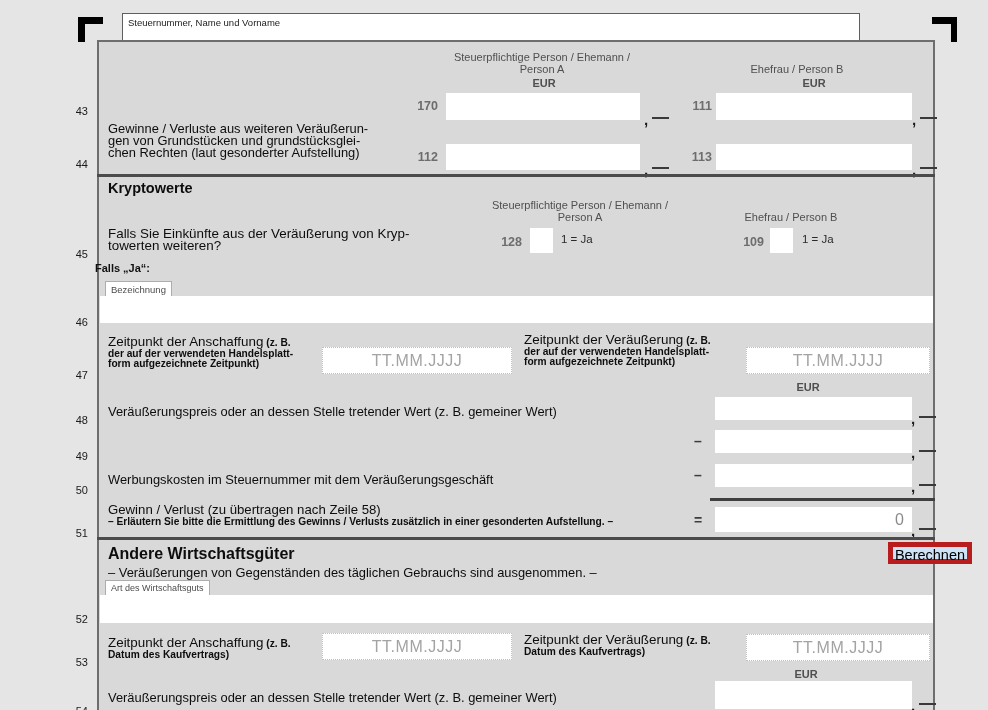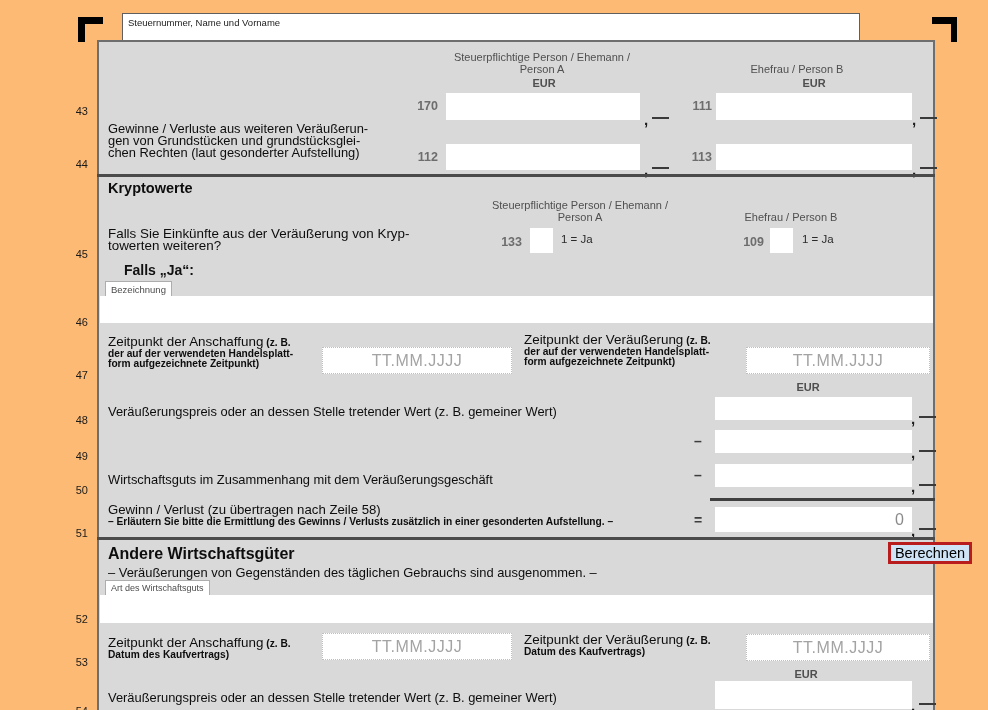--- a/index.html
+++ b/index.html
@@ -1,19 +1,19 @@
 <!DOCTYPE html>
 <html><head>
 <meta charset="utf-8">
 <style>
   * { margin:0; padding:0; box-sizing:border-box; }
   html,body { background:#ffffff; }
   #page {
     position:relative; width:988px; height:710px; overflow:hidden;
-    background:#fdba74; font-family:"Liberation Sans", sans-serif; color:#111;
+    background:#e5e5e5; font-family:"Liberation Sans", sans-serif; color:#111;
   }
   .abs { position:absolute; }
   .crop { position:absolute; background:#000; }
   .form-frame {
     position:absolute; left:97px; top:40px; width:838px; height:690px;
     background:#d9d9d9; border:2.5px solid #6e6e6e;
   }
   .sep { position:absolute; left:97px; width:838px; background:#4b4b4b; }
   .rownum { position:absolute; width:50px; text-align:right; font-size:11px; color:#1a1a1a;margin-top:8px; }
   .fieldnum { position:absolute; width:42px; text-align:right; font-weight:bold; font-size:12.5px; color:#6d6d6d; }
@@ -42,21 +42,21 @@
     position:absolute; background:#ffffff; border:1px solid #adadad; border-bottom:none;
     font-size:9.5px; color:#4c4c4c; padding:2px 5px 0 5px; height:15px; white-space:nowrap;
   }
   .whiterow { position:absolute; left:100px; width:833px; background:#ffffff; }
   .op { position:absolute; width:16px; text-align:center; font-weight:bold; font-size:14px; color:#3d3d3d; }
   .sumline { position:absolute; background:#3f3f3f; }
   .stbox { position:absolute; left:122px; top:13px; width:738px; height:28px; background:#fff; border:1.5px solid #5f5f5f; }
   .stbox .stlbl { position:absolute; left:5px; top:3px; font-size:9.5px; color:#1a1a1a; }
   .btn-berechnen {
     position:absolute; left:888px; top:542px; width:84px; height:22px;
-    background:#cfe3f6; border:3px solid #b91c1c; font-family:inherit; font-size:14.5px; color:#000;
+    background:#cfe3f6; border:5px solid #b91c1c; font-family:inherit; font-size:14.5px; color:#000;
     text-align:center; padding:0; cursor:pointer;
   }
 </style>
 </head>
 <body>
 
 <div id="page">
 
   <div class="crop" style="left:78px;top:17px;width:25px;height:6.5px"></div>
   <div class="crop" style="left:78px;top:17px;width:6.5px;height:25px"></div>
@@ -110,27 +110,27 @@
 
   <div class="lbl lbl-bold" style="left:108px;top:180px;font-size:14.5px">Kryptowerte</div>
 
   <div class="colhead" style="left:450px;top:199px;width:260px">Steuerpflichtige Person / Ehemann /</div>
   <div class="colhead" style="left:450px;top:211px;width:260px">Person A</div>
   <div class="colhead" style="left:691px;top:211px;width:200px">Ehefrau / Person B</div>
 
   <div class="rownum" style="left:38px;top:240px">45</div>
   <div class="lbl lbl-med" style="left:108px;top:226px">Falls Sie Einkünfte aus der Veräußerung von Kryp-</div>
   <div class="lbl lbl-med" style="left:108px;top:238px">towerten weiteren?</div>
-  <div class="fieldnum" style="left:480px;top:235px">133</div>
+  <div class="fieldnum" style="left:480px;top:235px">128</div>
   <input class="chk" style="left: 530px; top: 228px;" maxlength="1">
   <div class="abs" style="left:561px;top:233px;font-size:11.5px;color:#2a2a2a">1 = Ja</div>
   <div class="fieldnum" style="left:722px;top:235px">109</div>
   <input class="chk" style="left: 770px; top: 228px;" maxlength="1">
   <div class="abs" style="left:802px;top:233px;font-size:11.5px;color:#2a2a2a">1 = Ja</div>
-  <div class="abs" style="left:124px;top:262px;font-size:14px;font-weight:bold">Falls „Ja“:</div>
+  <div class="abs" style="left:95px;top:262px;font-size:11px;font-weight:bold">Falls „Ja“:</div>
 
   <div class="tab" style="left:105px;top:281px">Bezeichnung</div>
   <div class="whiterow" style="top:296px;height:27px"></div>
   <div class="rownum" style="left:38px;top:308px">46</div>
 
   <div class="rownum" style="left:38px;top:361px">47</div>
   <div class="lbl lbl-med" style="left:108px;top:334px"><span>Zeitpunkt der Anschaffung</span><span class="hint-inline">(z. B.</span></div>
   <div class="hint" style="left:108px;top:348px">der auf der verwendeten Handelsplatt-</div>
   <div class="hint" style="left:108px;top:358px">form aufgezeichnete Zeitpunkt)</div>
   <input class="datebox" style="left: 322px; top: 347px; width: 190px; height: 27px;" placeholder="TT.MM.JJJJ">
@@ -151,21 +151,21 @@
 
   <div class="rownum" style="left:38px;top:442px">49</div>
   <div class="op" style="left:690px;top:433px">–</div>
   <input class="inputbox" style="left: 715px; top: 430px; width: 197px; height: 23px;">
   <div class="cdash" style="left:911px;top:441px">
       <span class="comma">,</span>
       <span class="dash"></span>
     </div>
 
   <div class="rownum" style="left:38px;top:476px">50</div>
-  <div class="lbl" style="left:108px;top:472px">Wirtschaftsguts im Zusammenhang mit dem Veräußerungsgeschäft</div>
+  <div class="lbl" style="left:108px;top:472px">Werbungskosten im Steuernummer mit dem Veräußerungsgeschäft</div>
   <div class="op" style="left:690px;top:467px">–</div>
   <input class="inputbox" style="left: 715px; top: 464px; width: 197px; height: 23px;">
   <div class="cdash" style="left:911px;top:475px">
       <span class="comma">,</span>
       <span class="dash"></span>
     </div>
 
   <div class="sumline" style="left:710px;top:498px;width:225px;height:3px"></div>
   <div class="rownum" style="left:38px;top:519px">51</div>
   <div class="lbl" style="left:108px;top:502px;font-size:13.2px">Gewinn / Verlust (zu übertragen nach Zeile 58)</div>

